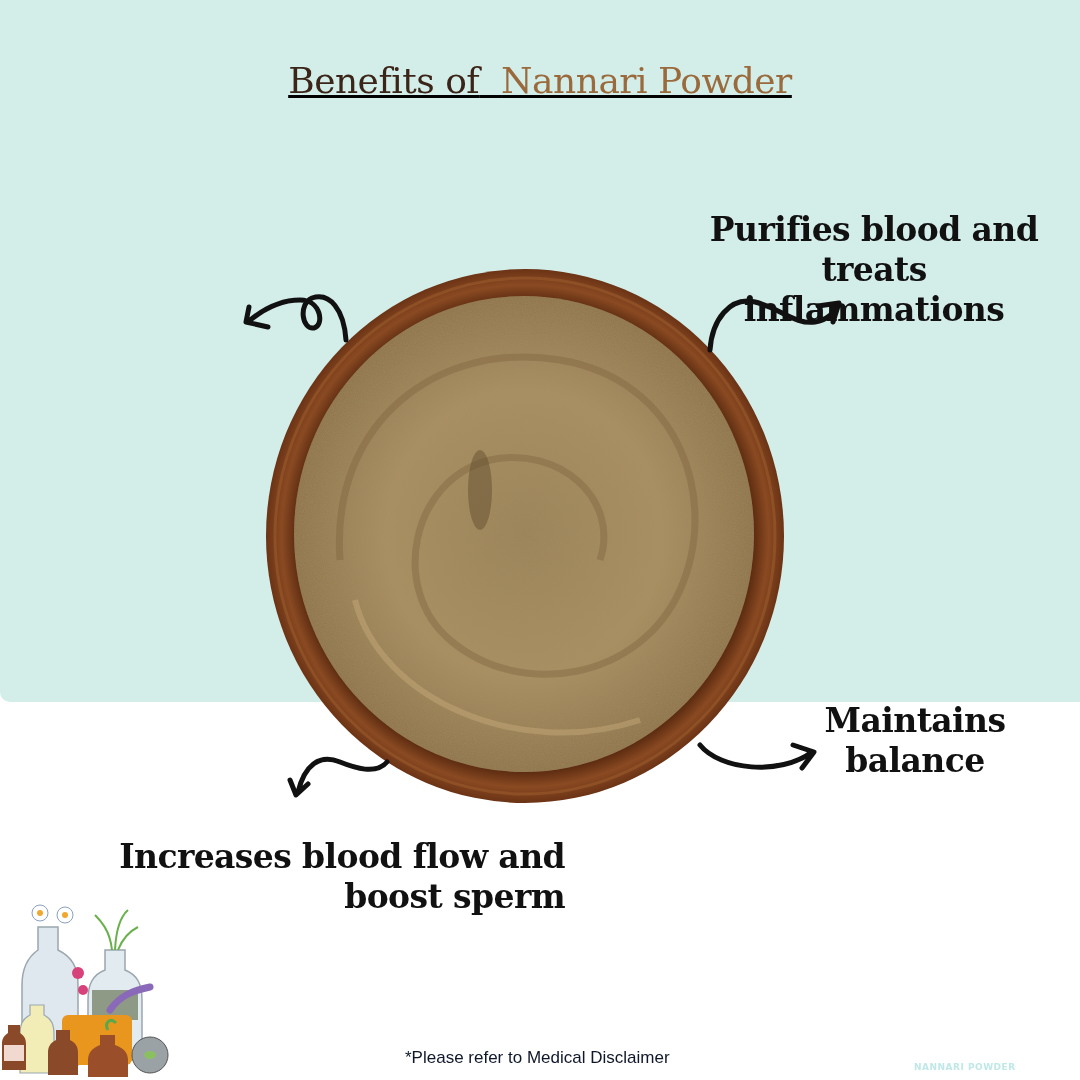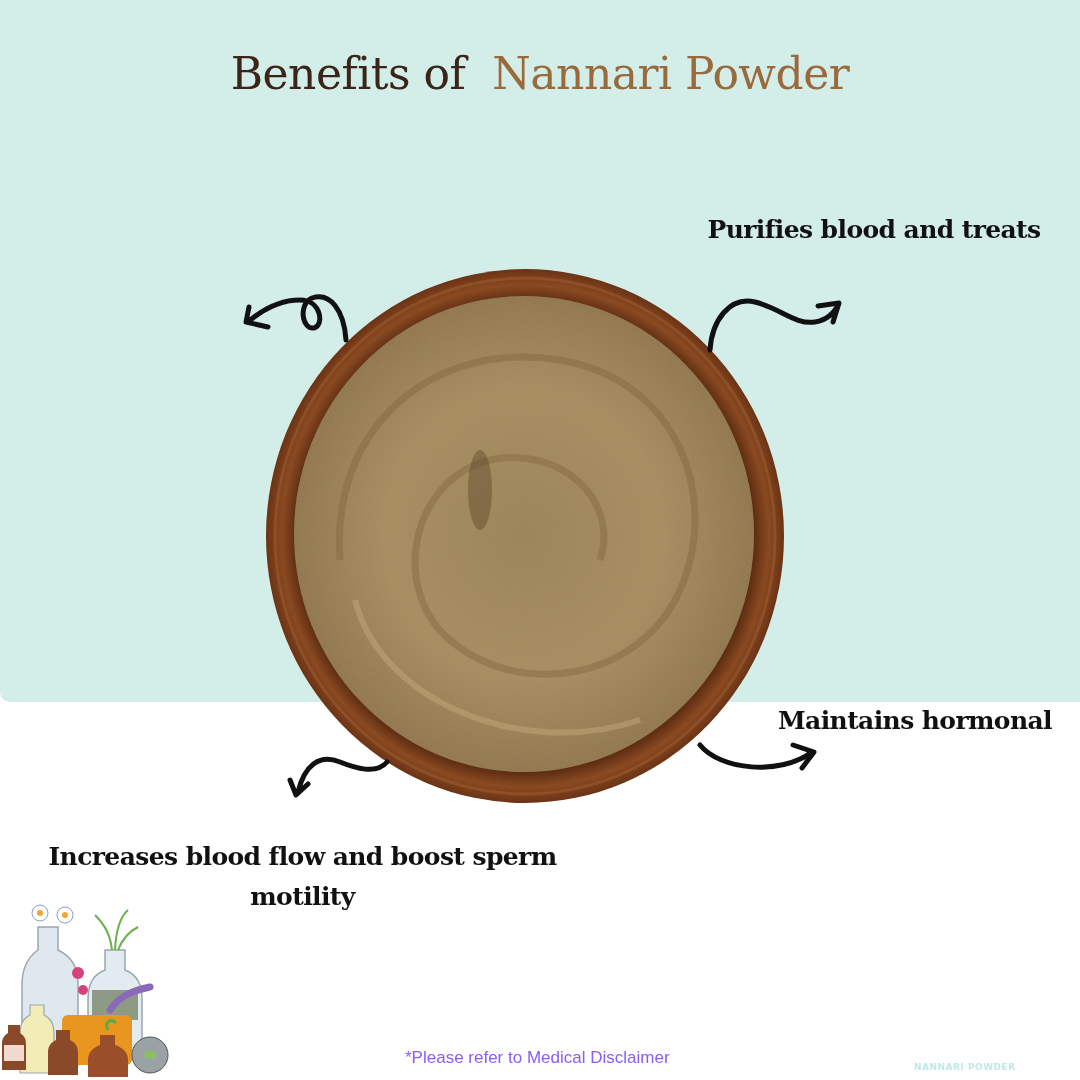--- a/index.html
+++ b/index.html
@@ -1,28 +1,28 @@
 <!DOCTYPE html>
 <html><head>
 <meta charset="utf-8">
 <style>
   html, body { margin:0; padding:0; }
   body { width:1080px; height:1080px; position:relative; overflow:hidden; background:#ffffff; font-family:"DejaVu Serif", serif; }
   .panel { position:absolute; left:0; top:0; width:1080px; height:702px; background:#d3ede9; border-bottom-left-radius:10px; }
-  .title { position:absolute; left:0; width:1080px; top:48px; text-align:center; font-family:"DejaVu Serif", serif; font-size:44px; letter-spacing:-0.5px; }
+  .title { position:absolute; left:0; width:1080px; top:60px; text-align:center; font-family:"DejaVu Serif", serif; font-size:36px; letter-spacing:-0.5px;text-decoration:underline; }
   .title .t1 { color:#3b2418; }
   .title .t2 { color:#9a6a3c; }
-  .benefit { position:absolute; text-align:center; font-family:"DejaVu Serif", serif; font-weight:bold; color:#111; font-size:25px; line-height:40px; letter-spacing:-0.6px; }
+  .benefit { position:absolute; text-align:center; font-family:"DejaVu Serif", serif; font-weight:bold; color:#111; font-size:33px; line-height:40px; letter-spacing:-0.6px; }
   .b1 { left:20px; top:350px; width:276px; }
   .b2 { left:700px; top:210px; width:348px; }
   .b3 { left:770px; top:701px; width:290px; }
-  .b4 { left:40px; top:837px; width:525px; }
+  .b4 { left:40px; top:837px; width:525px;text-align:right; }
   svg.bowl { position:absolute; left:0; top:0; }
   svg.arrows { position:absolute; left:0; top:0; pointer-events:none; }
-  .disclaimer { position:absolute; left:405px; top:1048px; font-family:"Liberation Sans", sans-serif; font-size:17px; color:#8b5cf6;text-align:right; }
+  .disclaimer { position:absolute; left:405px; top:1048px; font-family:"Liberation Sans", sans-serif; font-size:17px; color:#0f172a;text-align:right; }
   .watermark { position:absolute; left:914px; top:1062px; font-family:"DejaVu Sans", sans-serif; font-weight:bold; font-size:9px; color:#bfe8e6; letter-spacing:0.5px; }
   .illus { position:absolute; left:0; top:895px; }
 </style>
 </head>
 <body>
 
 <div class="panel"></div>
 
 <div class="title">
   <span class="t1">Benefits of</span>&nbsp;
@@ -63,27 +63,27 @@
     <path d="M710,350 C712,320 730,296 755,302 C780,308 795,325 815,322 C828,320 834,312 838,306 M818,306 L839,303 L833,322"></path>
     <path d="M700,745 C720,770 780,776 812,752 M793,745 L814,752 L802,768"></path>
     <path d="M387,762 C376,775 355,768 340,762 C320,754 305,764 298,792 M290,780 L296,795 L308,784"></path>
   </g>
 </svg>
 
 <div class="benefit b1">
 </div>
 <div class="benefit b2">
   <div>Purifies blood and treats</div>
+  <div>inflammations</div>
 </div>
 <div class="benefit b3">
-  <div>Maintains hormonal</div>
+  <div>Maintains balance</div>
 </div>
 <div class="benefit b4">
   <div>Increases blood flow and boost sperm</div>
-  <div>motility</div>
 </div>
 
 <svg class="illus" width="180" height="185" viewBox="0 0 180 185">
 
   <path d="M38,32 L58,32 L58,55 C72,62 78,72 78,90 L78,170 L22,170 L22,90 C22,72 28,62 38,55 Z" fill="#dfe8ee" stroke="#9aa7b0" stroke-width="1.5"></path>
 
   <path d="M105,55 L125,55 L125,75 C138,80 142,90 142,105 L142,165 L88,165 L88,105 C88,90 92,80 105,75 Z" fill="#e2ebef" stroke="#9aa7b0" stroke-width="1.5"></path>
   <rect x="92" y="95" width="46" height="30" fill="#8f9a86"></rect>
 
   <path d="M112,55 C110,35 100,25 95,20 M115,55 C116,35 120,22 128,15 M118,55 C124,40 132,35 138,32" stroke="#6ab04c" stroke-width="2" fill="none"></path>

